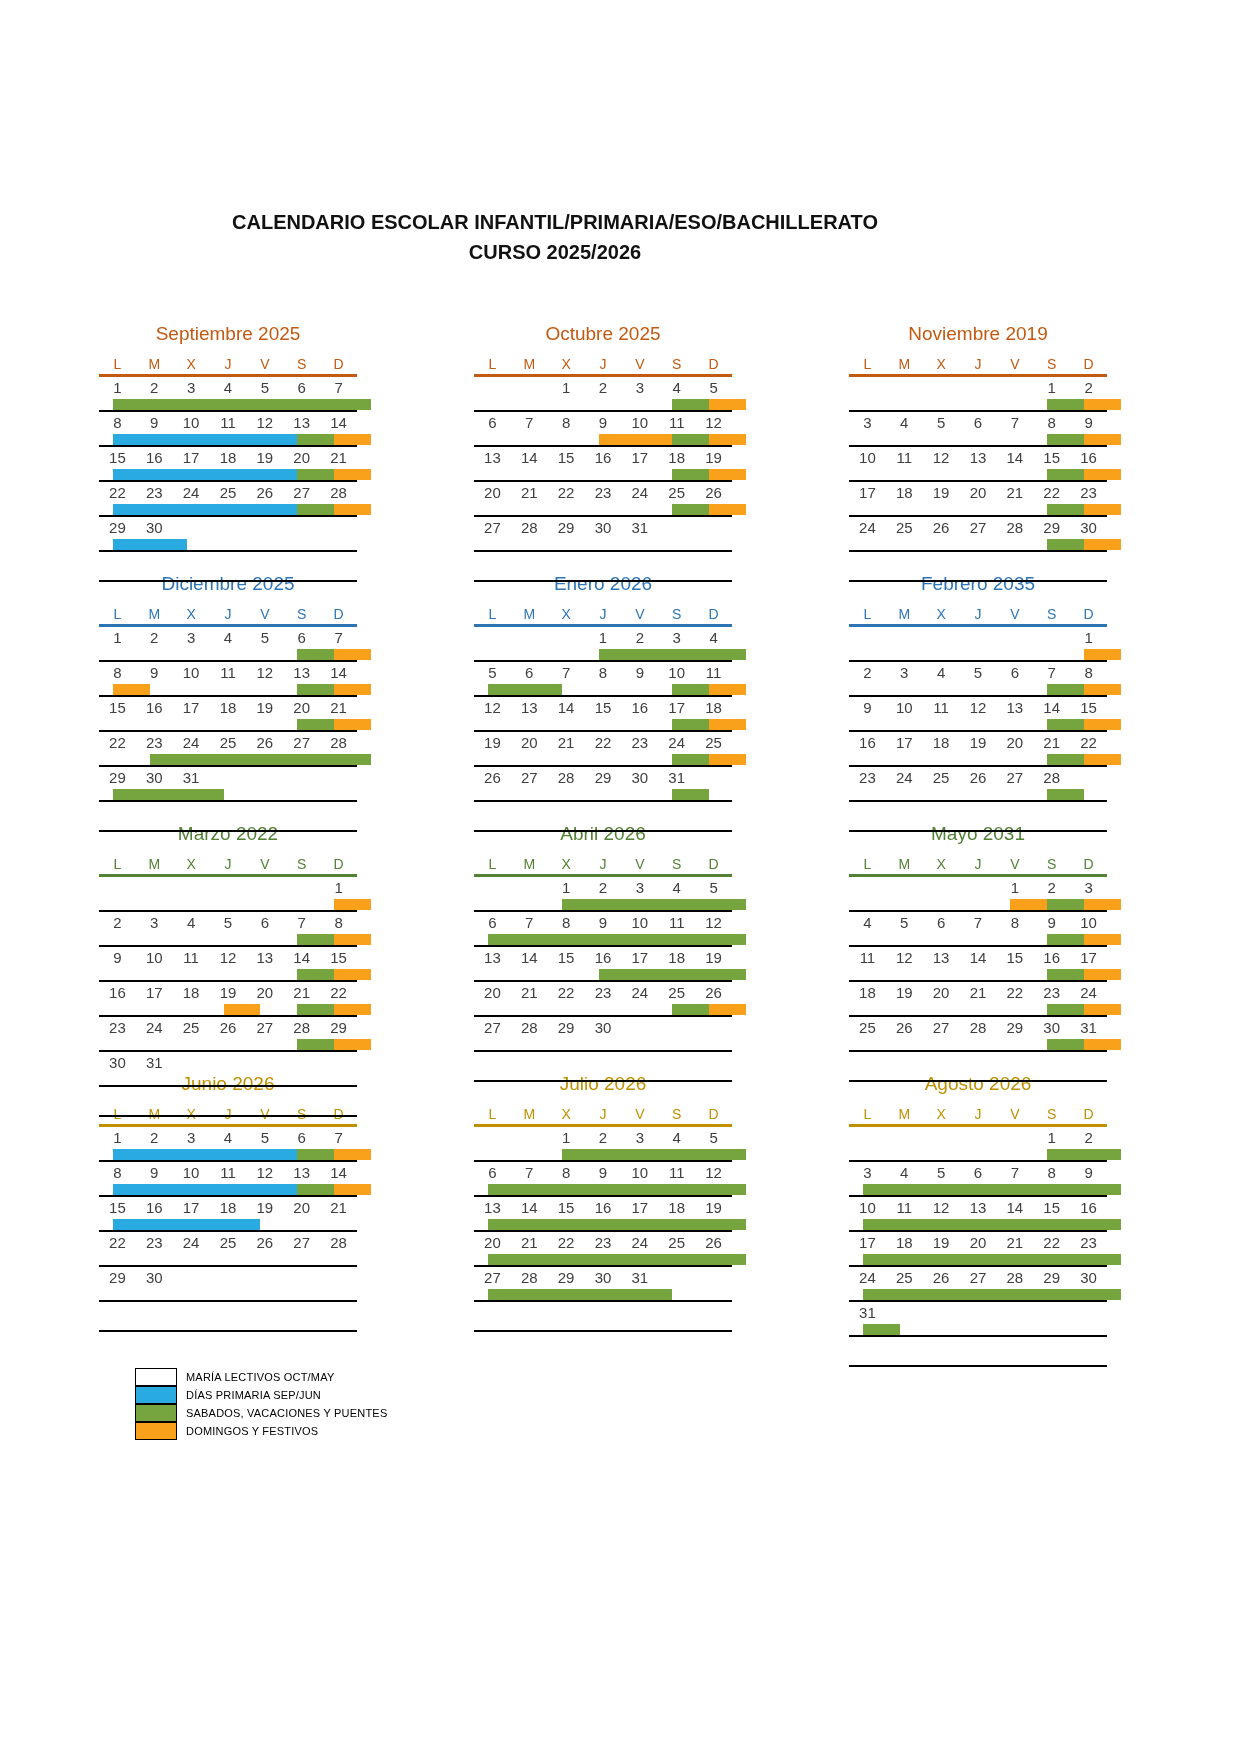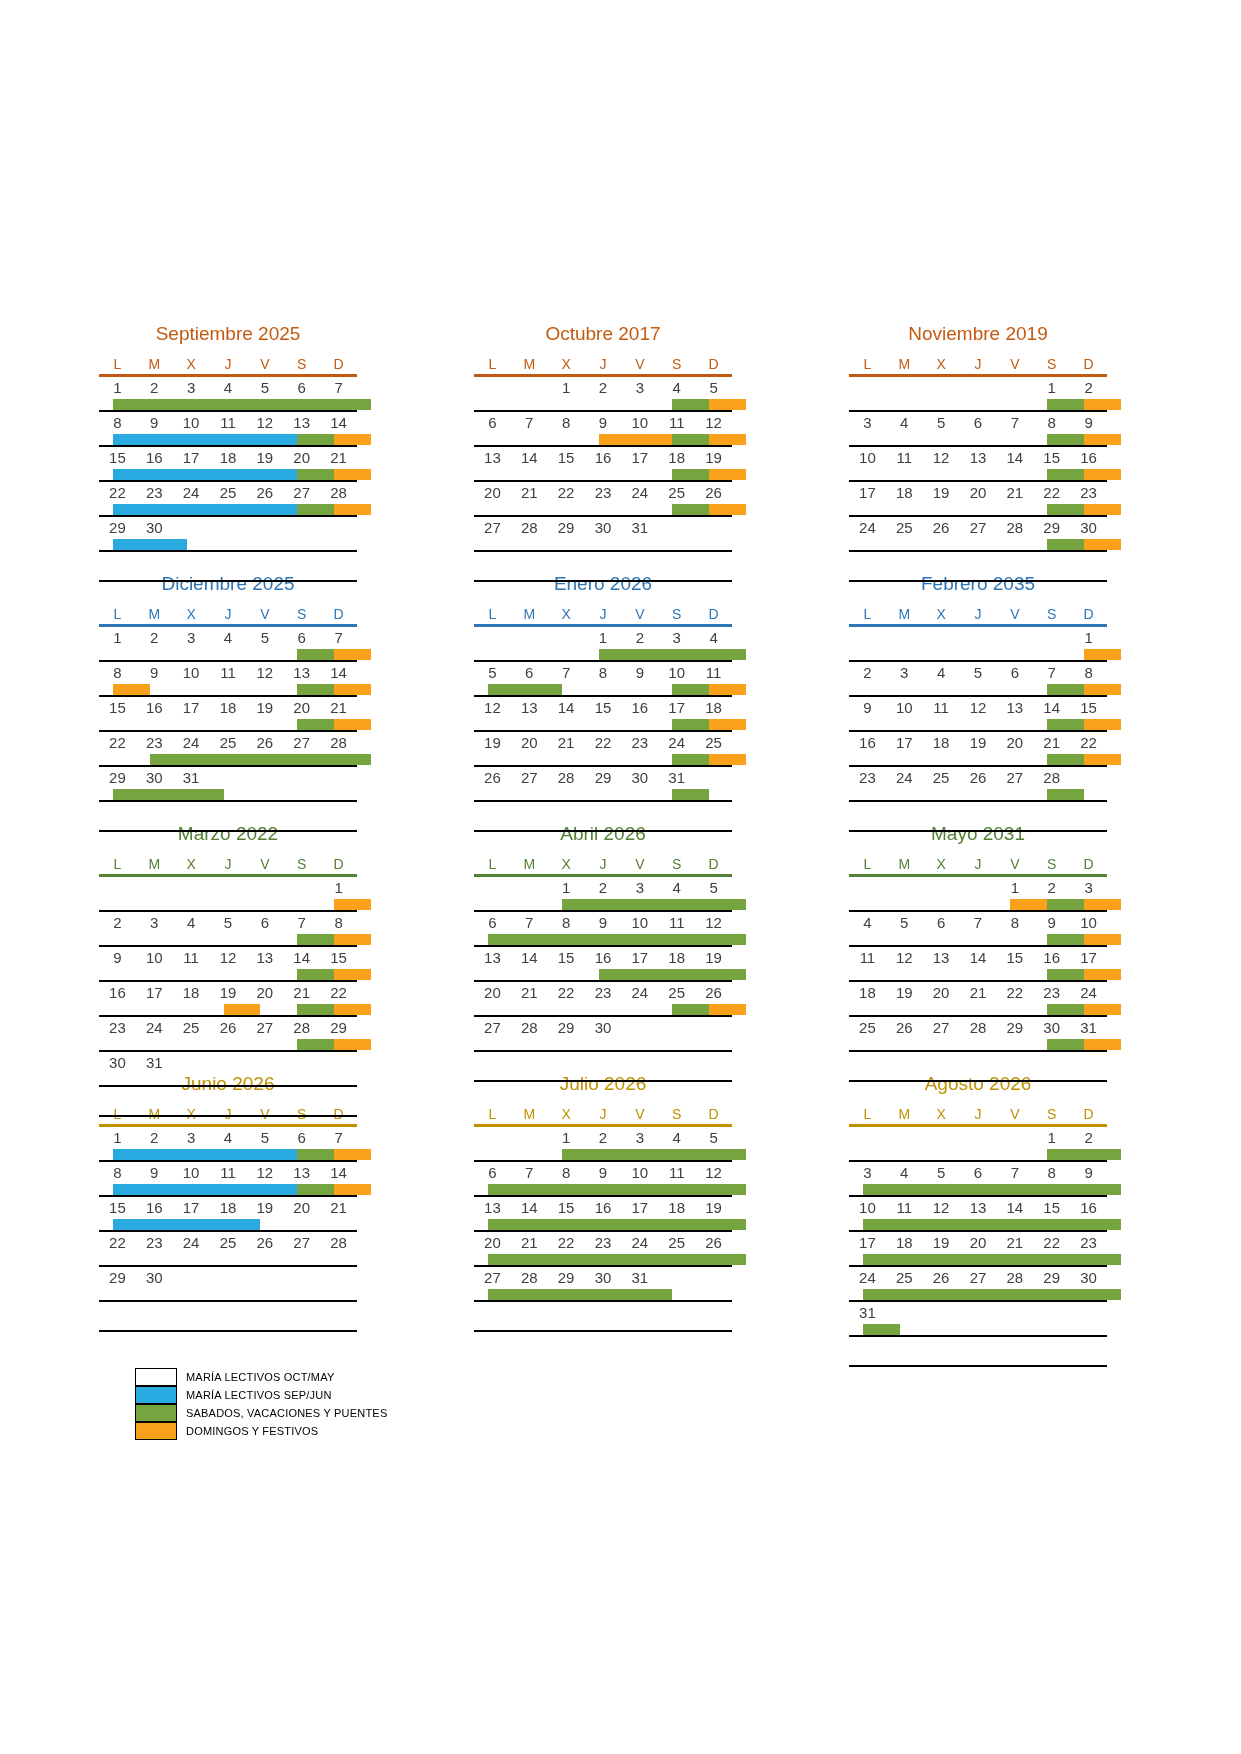--- a/index.html
+++ b/index.html
@@ -34,20 +34,24 @@
   .legend-row{display:flex;align-items:center;height:18px;}
   .legend-swatch{width:42px;height:18px;border:1px solid #000;box-sizing:border-box;margin-top:-1px;}
   .legend-label{margin-left:9px;font-size:11px;color:#000;letter-spacing:.2px;}
 </style>
 </head>
 <body>
 
 <div class="page">
 
 
+  <div class="doc-title">
+    <div>CALENDARIO ESCOLAR INFANTIL/PRIMARIA/ESO/BACHILLERATO</div>
+    <div>CURSO 2025/2026</div>
+  </div>
 
   <div class="months" id="months">
       <div class="month">
         <div class="mtitle" style="color: rgb(195, 90, 17);">Septiembre 2025</div>
         <div class="dow" style="color: rgb(195, 90, 17); border-bottom: 3px solid rgb(195, 90, 17);">
           <span>L</span>
           <span>M</span>
           <span>X</span>
           <span>J</span>
           <span>V</span>
@@ -150,21 +154,21 @@
             <span class="bar" style="background: transparent;"></span>
             <span class="bar" style="background: transparent;"></span>
             <span class="bar" style="background: transparent;"></span>
             <span class="bar" style="background: transparent;"></span>
             <span class="bar" style="background: transparent;"></span>
           </div>
         </div>
         <div class="week empty"></div>
       </div>
       <div class="month">
-        <div class="mtitle" style="color: rgb(195, 90, 17);">Octubre 2017</div>
+        <div class="mtitle" style="color: rgb(195, 90, 17);">Octubre 2025</div>
         <div class="dow" style="color: rgb(195, 90, 17); border-bottom: 3px solid rgb(195, 90, 17);">
           <span>L</span>
           <span>M</span>
           <span>X</span>
           <span>J</span>
           <span>V</span>
           <span>S</span>
           <span>D</span>
         </div>
         <div class="week">
@@ -1441,21 +1445,21 @@
       </div>
     </div>
 
   <div class="legend" id="legend">
       <div class="legend-row">
         <span class="legend-swatch" style="background: rgb(255, 255, 255);"></span>
         <span class="legend-label">MARÍA LECTIVOS OCT/MAY</span>
       </div>
       <div class="legend-row">
         <span class="legend-swatch" style="background: rgb(41, 171, 226);"></span>
-        <span class="legend-label">MARÍA LECTIVOS SEP/JUN</span>
+        <span class="legend-label">DÍAS PRIMARIA SEP/JUN</span>
       </div>
       <div class="legend-row">
         <span class="legend-swatch" style="background: rgb(118, 164, 63);"></span>
         <span class="legend-label">SABADOS, VACACIONES Y PUENTES</span>
       </div>
       <div class="legend-row">
         <span class="legend-swatch" style="background: rgb(249, 161, 27);"></span>
         <span class="legend-label">DOMINGOS Y FESTIVOS</span>
       </div>
     </div>

